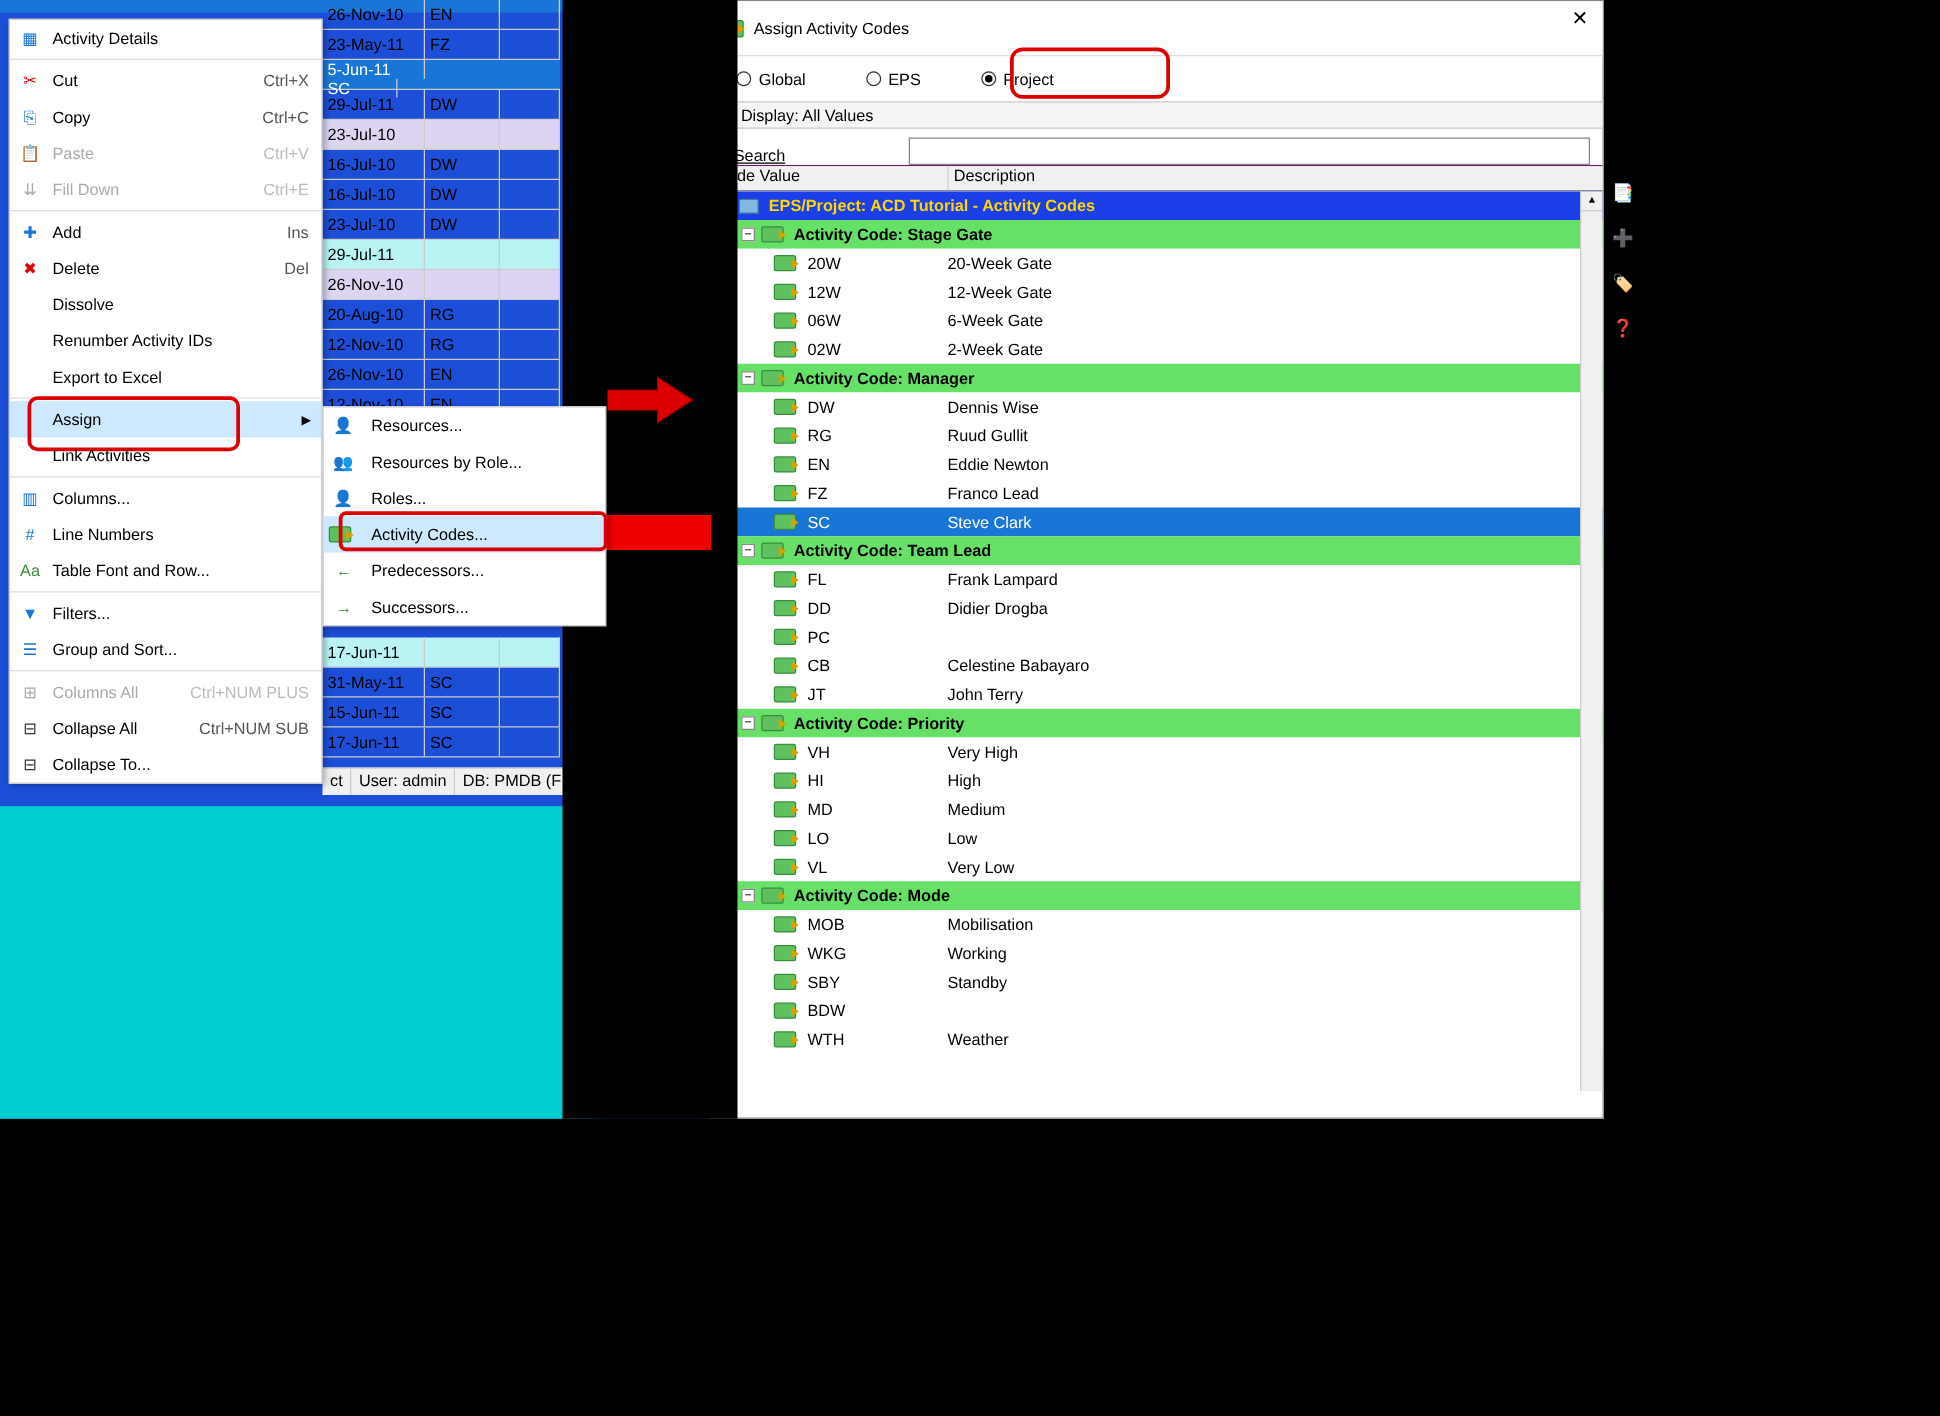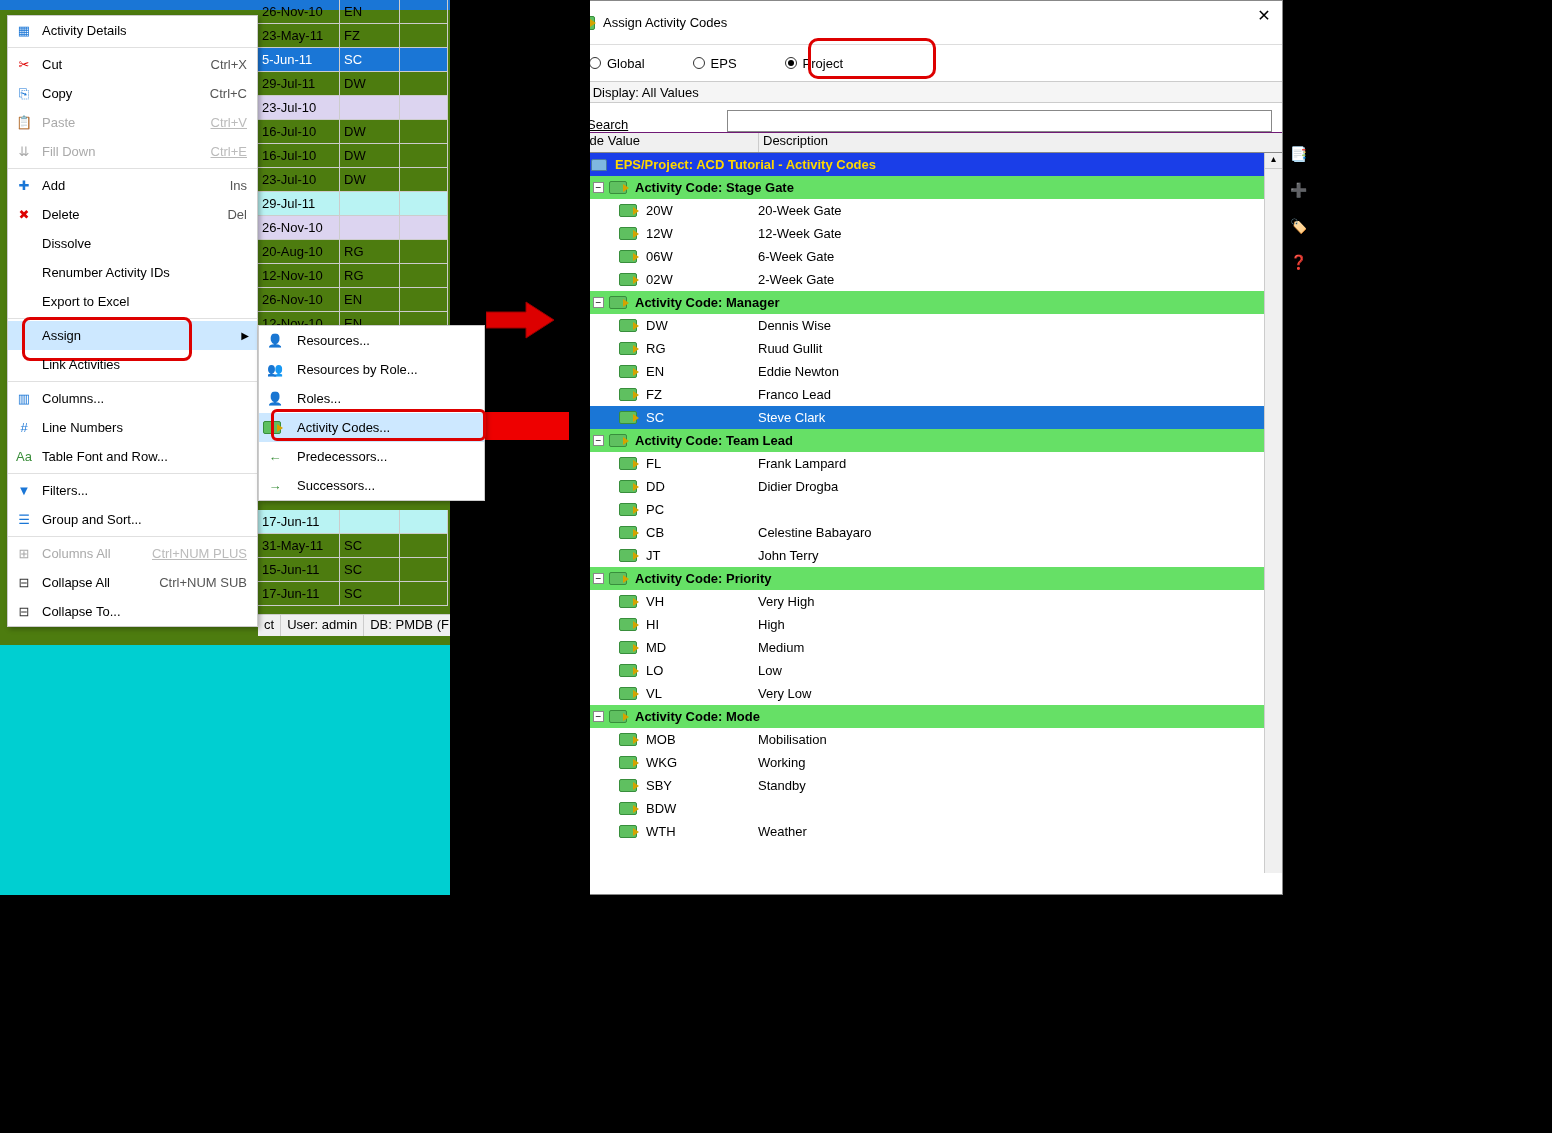--- a/index.html
+++ b/index.html
@@ -1,40 +1,40 @@
 <!DOCTYPE html>
 <html><head>
 <meta charset="utf-8">
 <style>
 * { margin: 0; padding: 0; box-sizing: border-box; font-family: 'Segoe UI', Tahoma, sans-serif; font-size: 13px; }
 body { background: #000; width: 1552px; height: 1133px; position: relative; overflow: hidden; }
 
 
-.left-panel { position: absolute; left: 0; top: 0; width: 571px; height: 895px; background: #4d7c0f; }
+.left-panel { position: absolute; left: 0; top: 0; width: 571px; height: 895px; background: #1d4ed8; }
 .context-menu { position: absolute; left: 7px; top: 15px; width: 251px; background: #fff; border: 1px solid #ccc; box-shadow: 2px 2px 5px rgba(0,0,0,0.3); z-index: 10; }
 .menu-item { display: flex; align-items: center; height: 29px; padding-left: 34px; position: relative; cursor: pointer; }
 .menu-item.highlighted { background: #cde8ff; }
 .menu-icon { position: absolute; left: 6px; width: 20px; height: 20px; display: flex; align-items: center; justify-content: center; }
 .menu-label { flex: 1; color: #000; }
 .menu-label.disabled { color: #aaa; }
 .menu-shortcut { color: #555; padding-right: 10px; text-align: center; }
-.menu-shortcut.disabled { color: #bbb; text-decoration: underline; }
+.menu-shortcut.disabled { color: #bbb; }
 .menu-sep { height: 1px; background: #e0e0e0; margin: 2px 0; }
 .menu-arrow { position: absolute; right: 8px; font-size: 10px; }
 
 
 .submenu { position: absolute; left: 258px; top: 325px; width: 227px; background: #fff; border: 1px solid #ccc; box-shadow: 2px 2px 5px rgba(0,0,0,0.3); z-index: 11; }
 .submenu-item { display: flex; align-items: center; height: 29px; padding-left: 38px; position: relative; cursor: pointer; }
 .submenu-item.highlighted { background: #cde8ff; }
 .sub-red-highlight { position: absolute; left: 271px; top: 409px; width: 215px; height: 32px; border: 3px solid #d00; border-radius: 6px; z-index: 12; pointer-events: none; }
 
 
 .bg-grid { position: absolute; left: 258px; top: 0; width: 190px; height: 640px; }
 .grid-row { display: flex; height: 24px; border-bottom: 1px solid #ccc; }
-.grid-row.selected { background: #1a76d6; color: #fff; }
+.grid-row.selected { background: #1a76d6; color: #fff; flex-direction: column; }
 .grid-row.lavender { background: #dcd4f0; }
 .grid-row.cyan { background: #b9f3f3; }
 .grid-cell-date { width: 82px; padding-left: 4px; border-right: 1px solid #ccc; display: flex; align-items: center; }
 .grid-cell-code { width: 60px; padding-left: 4px; border-right: 1px solid #ccc; display: flex; align-items: center; }
 .grid-tail { flex: 1; border-right: 1px solid #ccc; }
 
 .bg-grid2 { position: absolute; left: 258px; top: 510px; width: 190px; }
 .status-bar { position: absolute; left: 258px; top: 614px; width: 290px; height: 22px; display: flex; background: #f0f0f0; border-top: 1px solid #ccc; font-size: 12px; }
 .status-seg { padding: 2px 6px; border-right: 1px solid #ccc; }
 

